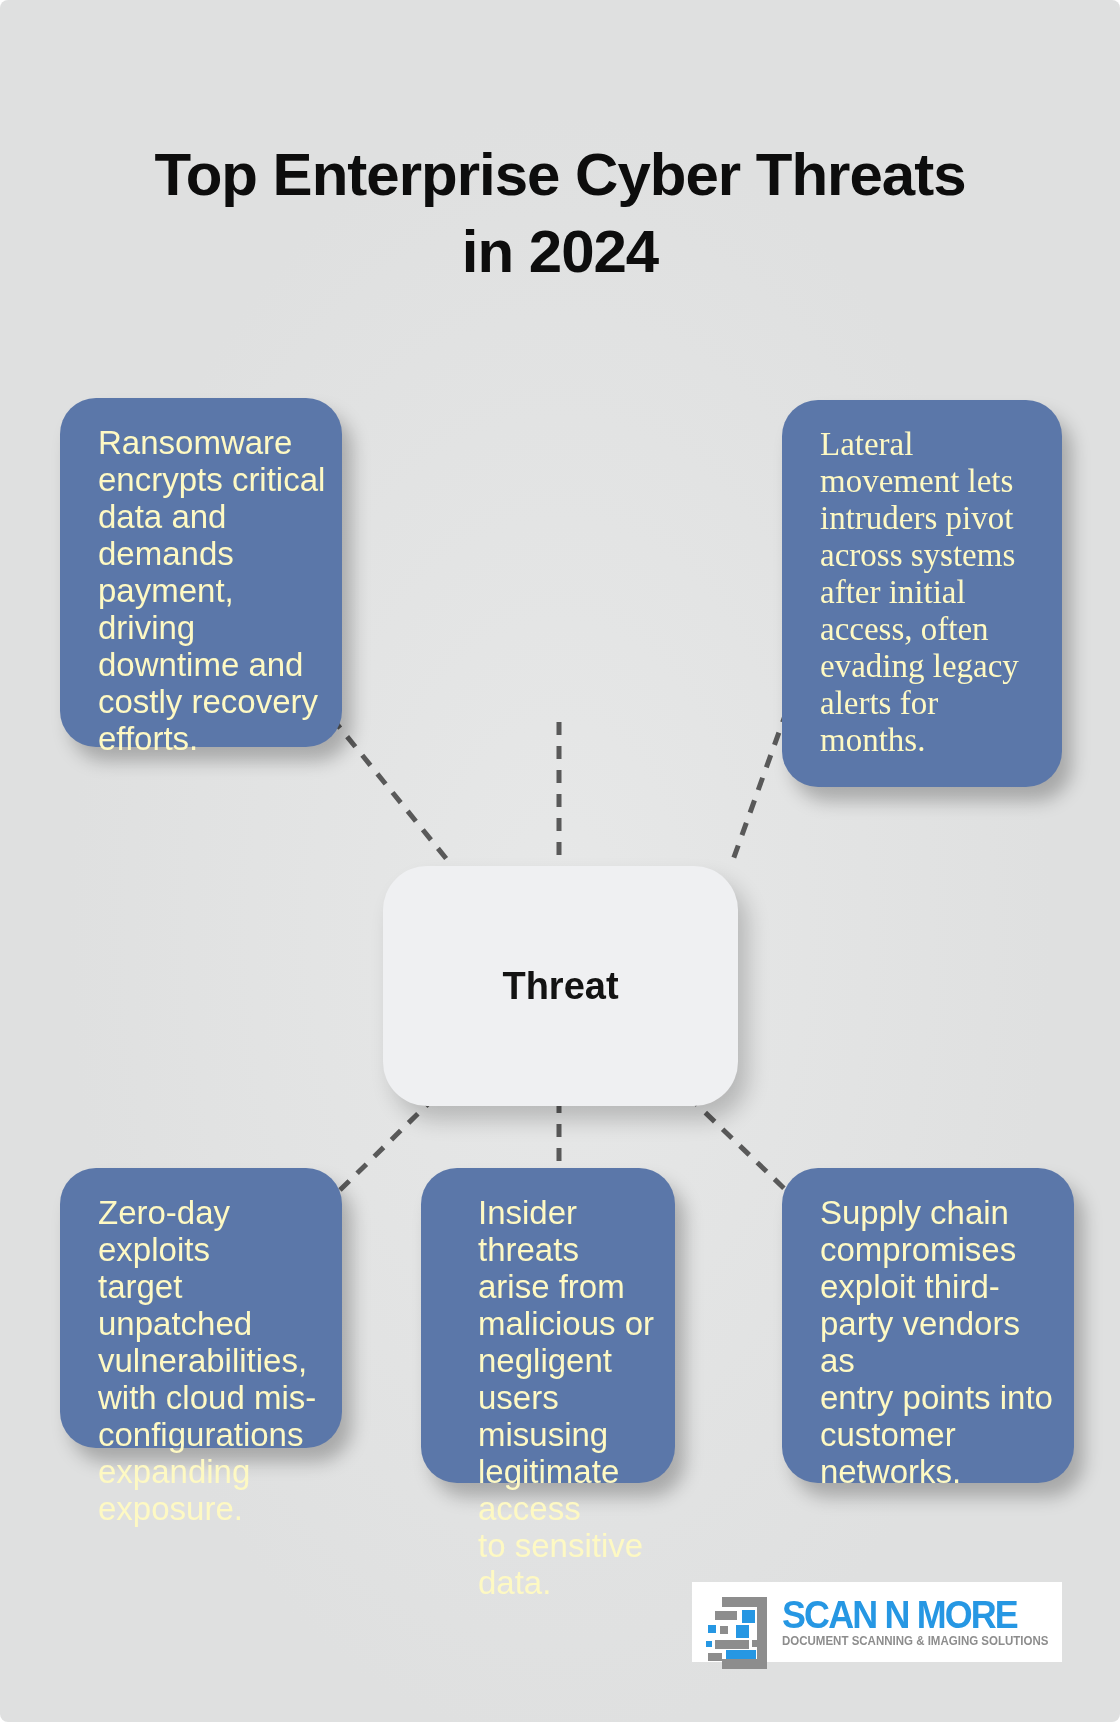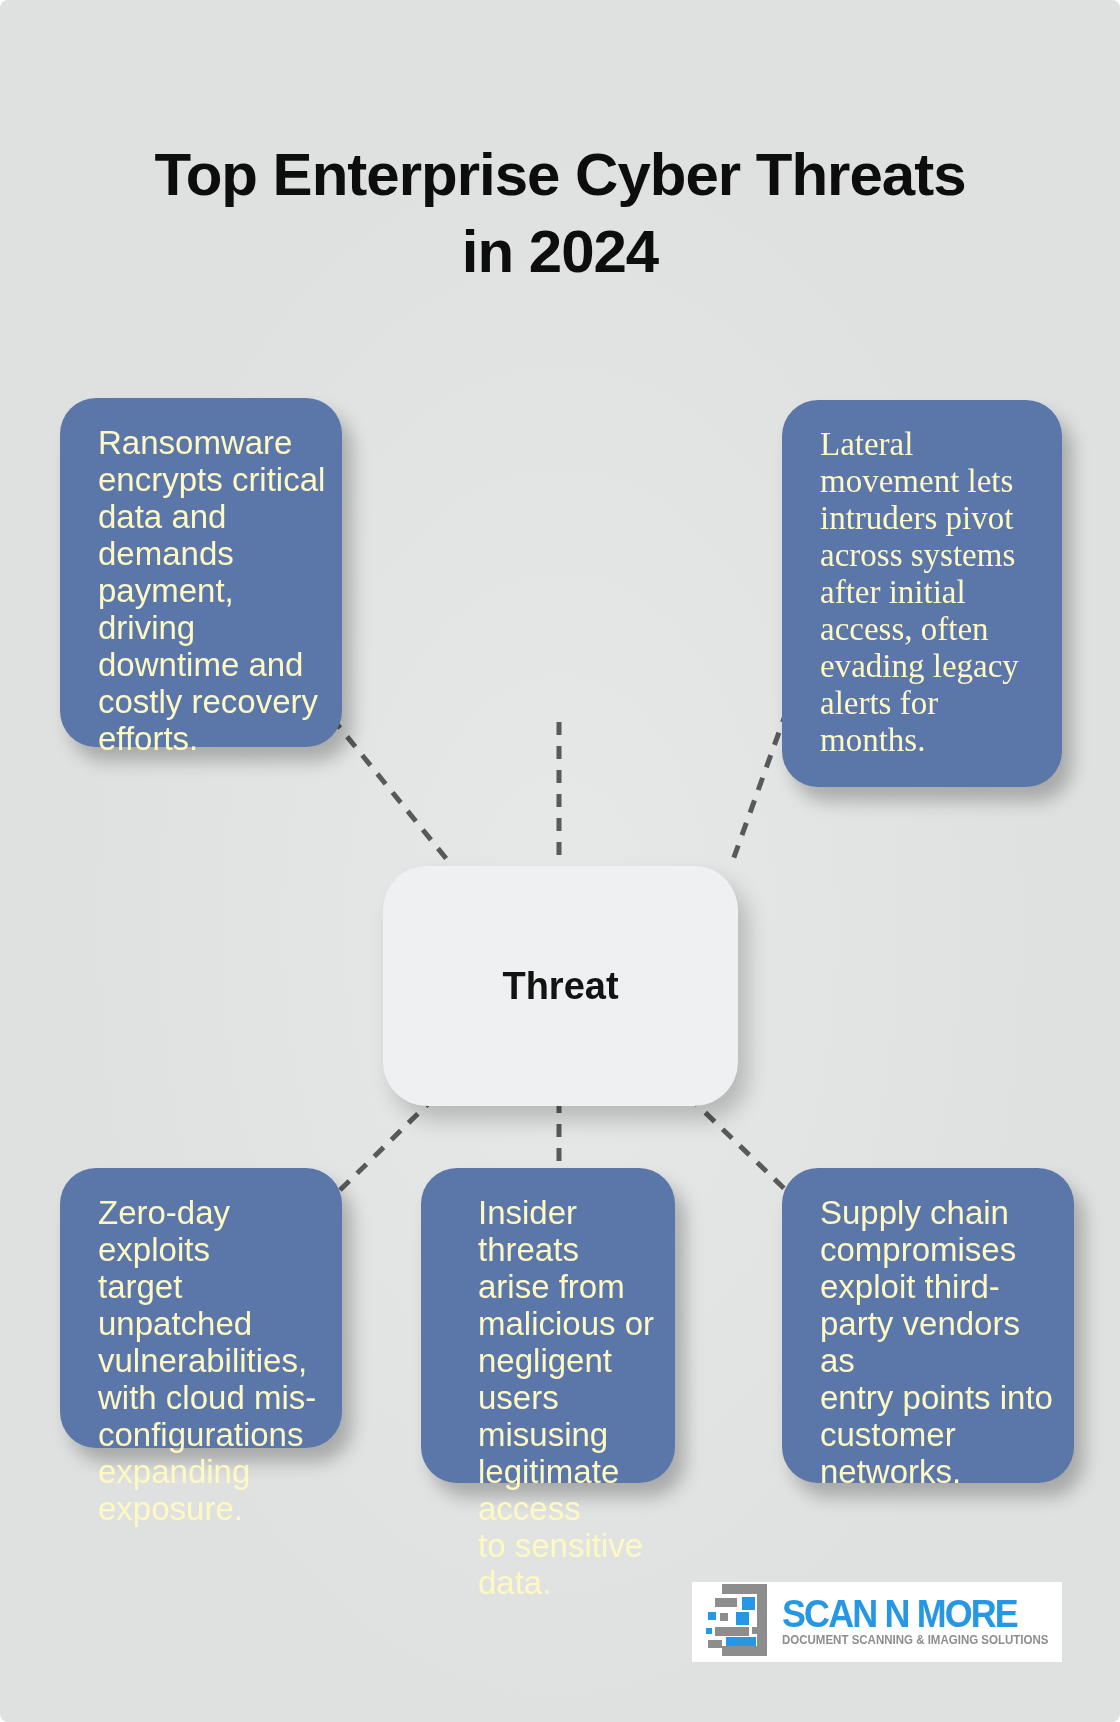--- a/index.html
+++ b/index.html
@@ -81,23 +81,23 @@
   }
   .center-label .center-line { display: block; }
 
   .logo-card {
     position: absolute;
     left: 692px; top: 1582px;
     width: 370px; height: 80px;
     background: #ffffff;
     z-index: 2;
     display: flex;
-    align-items: center;
+    align-items: flex-start;
     box-sizing: border-box;
-    padding: 0 6px 2px 14px;
+    padding: 14px 6px 2px 14px;
   }
   .logo-icon {
     position: relative;
     width: 64px; height: 76px;
     flex: 0 0 64px;
   }
   .logo-icon .blk { position: absolute; }
   .blk.gray { background: var(--logo-gray, #8d8d8d); }
   .blk.blue { background: var(--logo-blue, #2697e3); }
 

